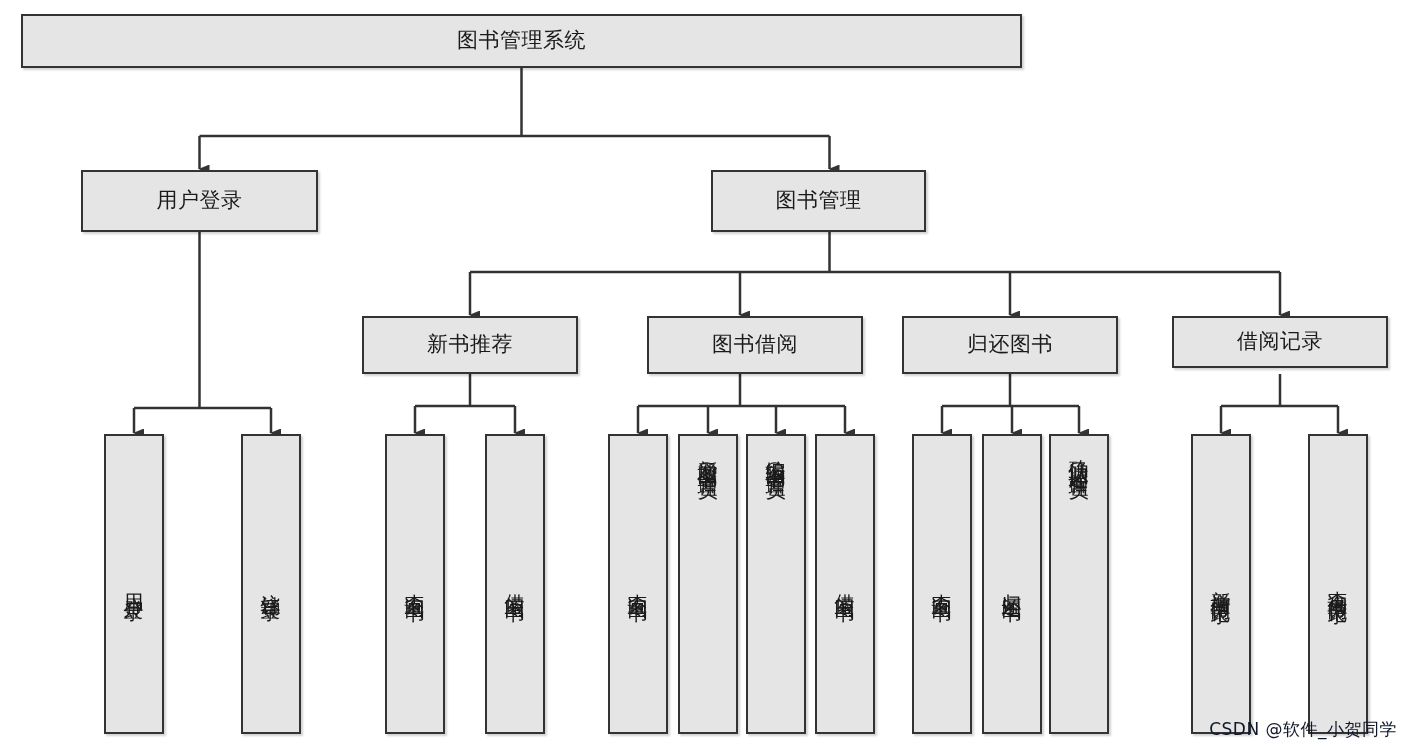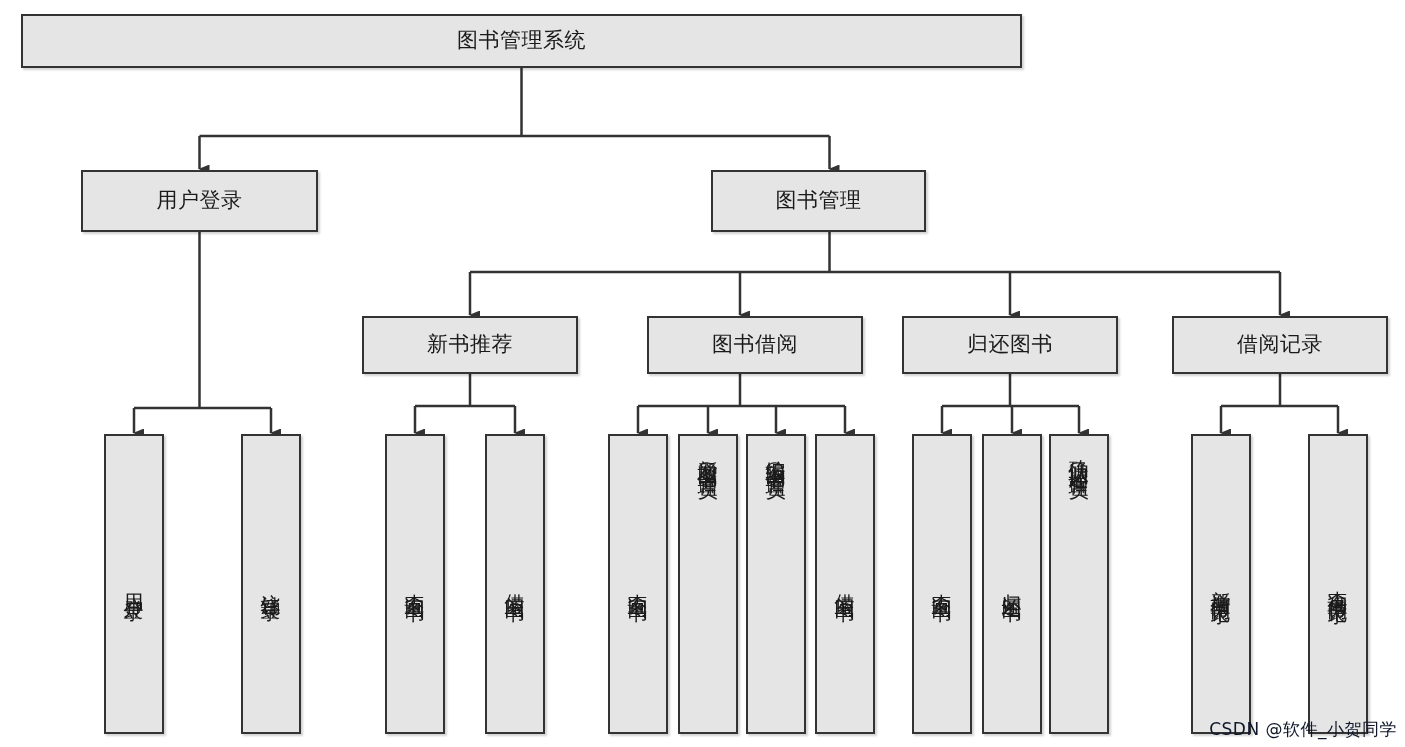--- a/index.html
+++ b/index.html
@@ -129,21 +129,21 @@
       </div>
       <div class="node" style="left: 362px; top: 316px; width: 216px; height: 58px;">
         <span class="node-label">新书推荐</span>
       </div>
       <div class="node" style="left: 632px; top: 316px; width: 216px; height: 58px; margin-left: 15px;">
         <span class="node-label">图书借阅</span>
       </div>
       <div class="node" style="left: 902px; top: 316px; width: 216px; height: 58px;">
         <span class="node-label">归还图书</span>
       </div>
-      <div class="node" style="left: 1172px; top: 316px; width: 216px; height: 58px;">
+      <div class="node" style="left: 1172px; top: 316px; width: 216px; height: 52px;">
         <span class="node-label">借阅记录</span>
       </div>
       <div class="node vertical centered" style="left: 104px; top: 434px; width: 60px; height: 300px;">
         <span class="node-label">用户登录</span>
       </div>
       <div class="node vertical centered" style="left: 241px; top: 434px; width: 60px; height: 300px;">
         <span class="node-label">注销登录</span>
       </div>
       <div class="node vertical centered" style="left: 385px; top: 434px; width: 60px; height: 300px;">
         <span class="node-label">查询图书</span>

